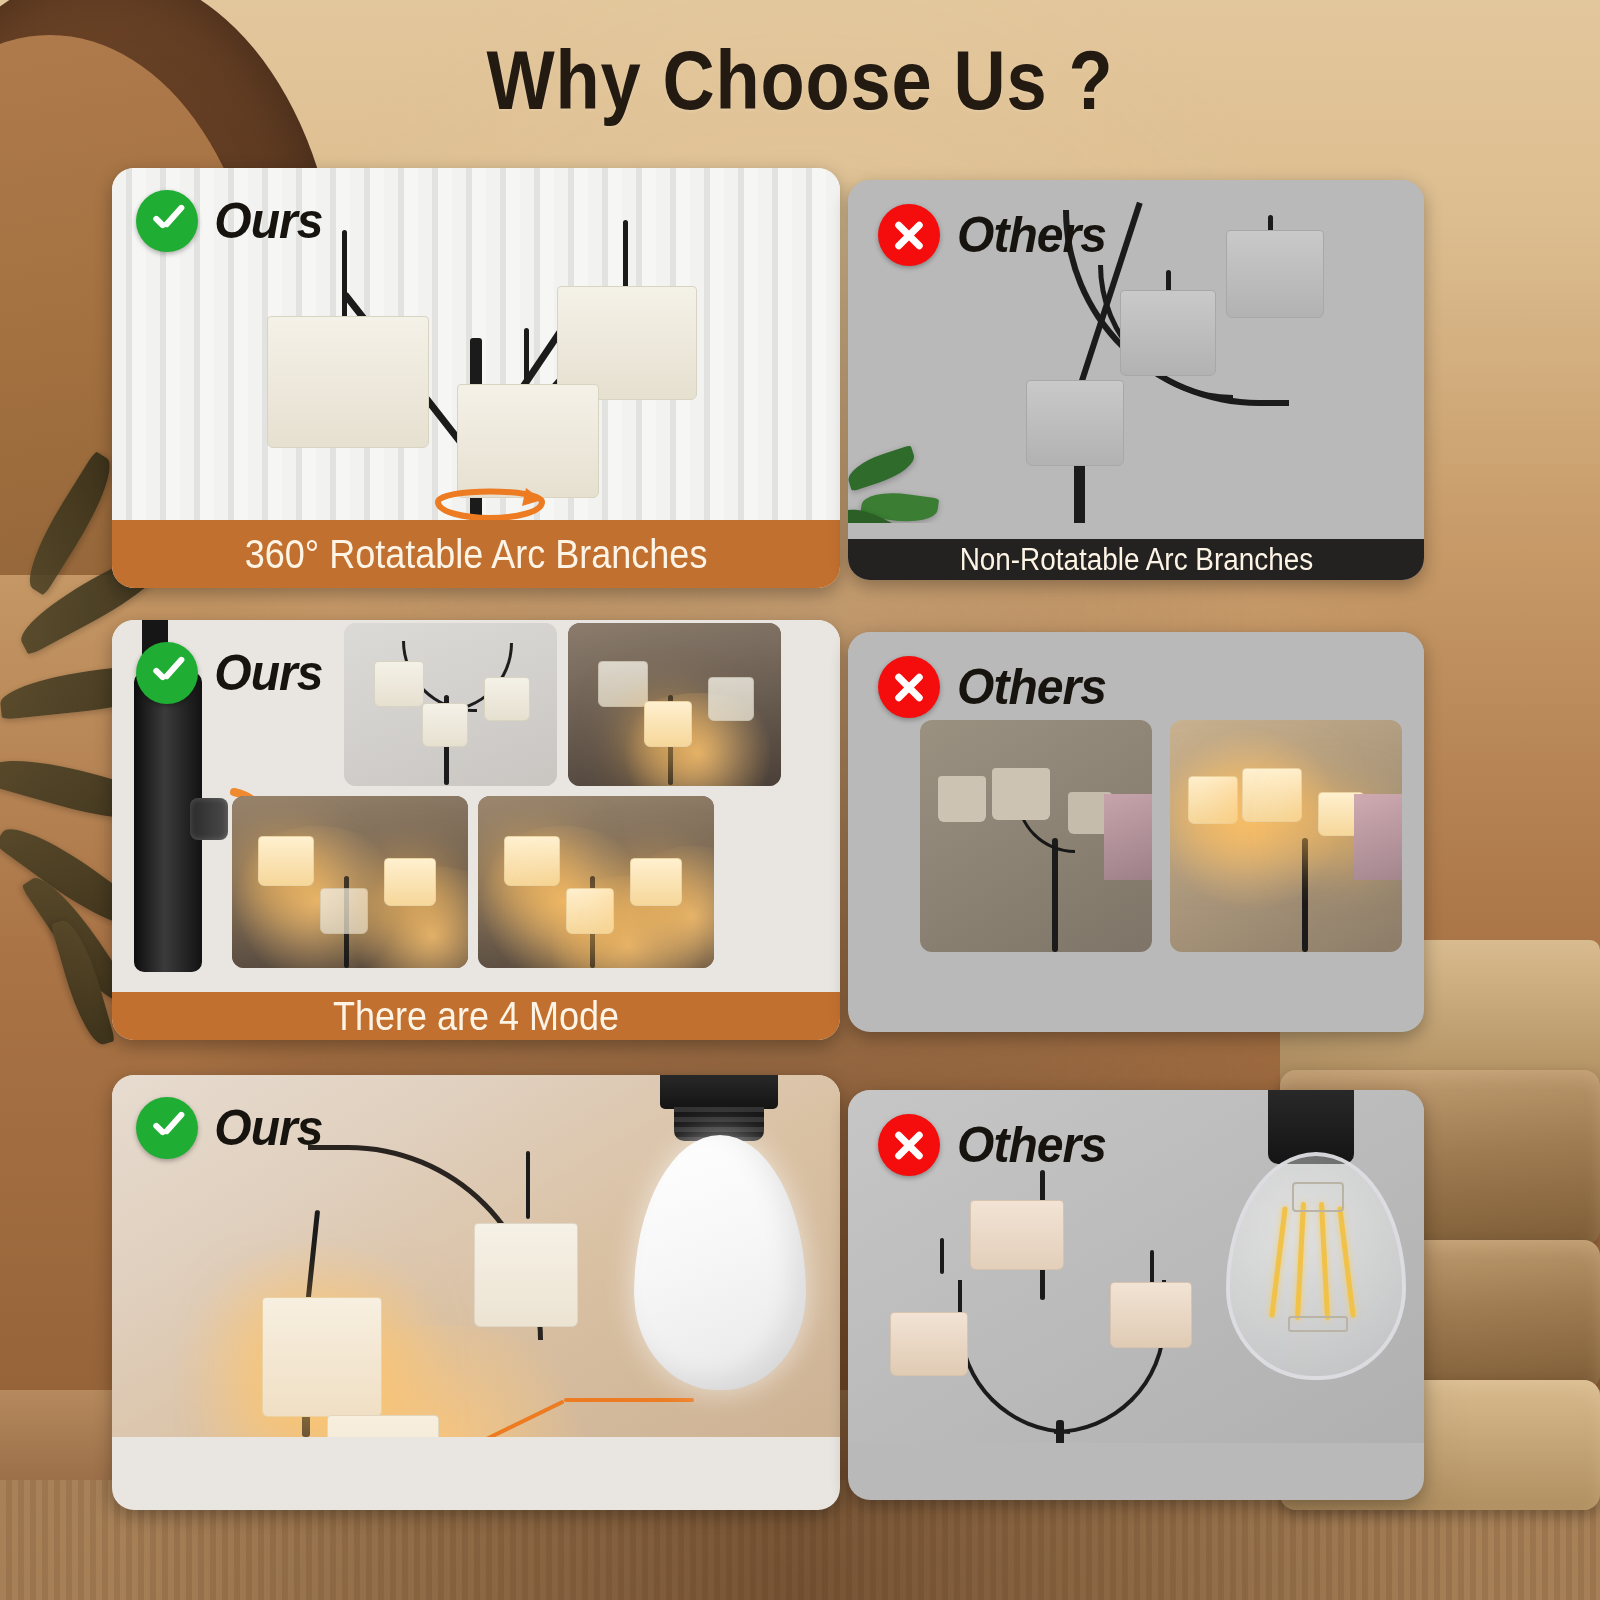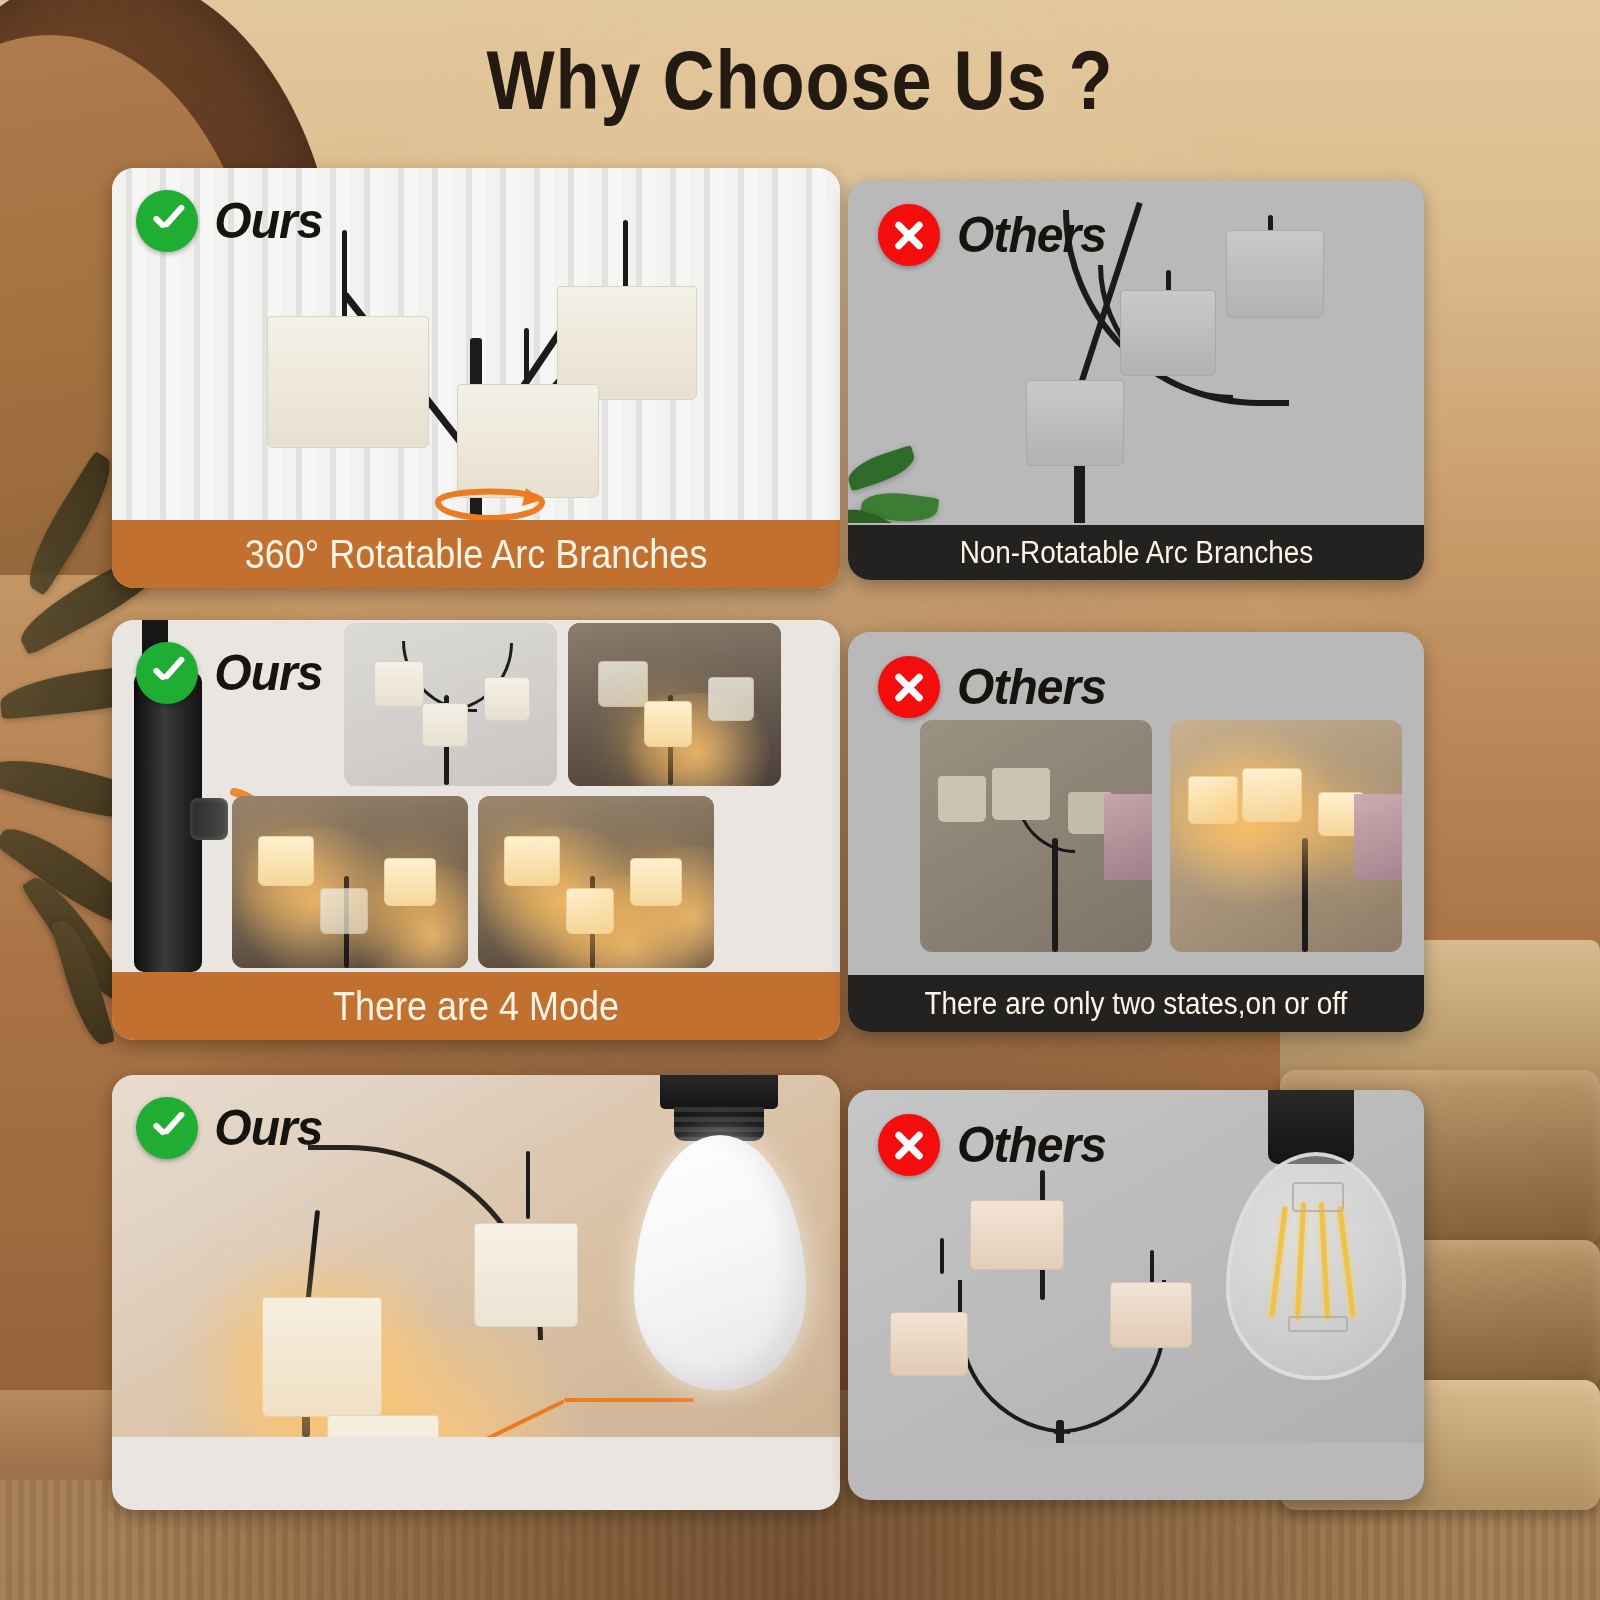--- a/index.html
+++ b/index.html
@@ -189,21 +189,21 @@
       <div class="pole" style="left:318px;top:90px;width:5px;height:44px;"></div>
       <div class="shade shade-g" style="left:378px;top:50px;width:96px;height:86px;"></div>
       <div class="shade shade-g" style="left:272px;top:110px;width:94px;height:84px;"></div>
       <div class="shade shade-g" style="left:178px;top:200px;width:96px;height:84px;"></div>
       <div style="position:absolute;left:-10px;top:268px;width:120px;height:80px;">
         <div class="leaf" style="left:10px;top:18px;width:70px;height:26px;background:#2f6b2a;transform:rotate(-18deg);"></div>
         <div class="leaf" style="left:24px;top:40px;width:76px;height:28px;background:#3a7d33;transform:rotate(8deg);"></div>
         <div class="leaf" style="left:4px;top:52px;width:62px;height:24px;background:#2b5f26;transform:rotate(26deg);"></div>
       </div>
     </div>
-    <div class="caption cap-others" style="height:55px;">
+    <div class="caption cap-others" style="height:41px;">
       <span class="cap-txt">Non-Rotatable Arc Branches</span>
     </div>
     <div class="badge" style="left:30px;top:24px;">
       <span class="bdot no"></span>
       <span class="blabel">Others</span>
     </div>
   </div>
 
   <div class="card" style="left:112px;top:620px;width:728px;height:420px;background:#e9e6e1;">
     <div class="photo" style="height:352px;background:#e9e6e1;">
@@ -251,21 +251,21 @@
         <div style="position:absolute;inset:0;background:linear-gradient(170deg,#9b876f,#50443a);"></div>
         <div class="glow" style="left:-10px;top:30px;width:190px;height:150px;"></div>
         <div class="glow" style="left:60px;top:80px;width:180px;height:140px;"></div>
         <div class="glow" style="left:130px;top:50px;width:170px;height:140px;"></div>
         <div class="pole" style="left:112px;top:80px;width:5px;height:92px;"></div>
         <div class="shade shade-lit" style="left:26px;top:40px;width:54px;height:48px;"></div>
         <div class="shade shade-lit" style="left:88px;top:92px;width:46px;height:44px;"></div>
         <div class="shade shade-lit" style="left:152px;top:62px;width:50px;height:46px;"></div>
       </div>
     </div>
-    <div class="caption cap-ours" style="height:68px;text-align:right;">
+    <div class="caption cap-ours" style="height:48px;text-align:right;">
       <span class="cap-txt">There are 4 Mode</span>
     </div>
     <div class="badge" style="left:24px;top:22px;">
       <span class="bdot ok"></span>
       <span class="blabel">Ours</span>
     </div>
   </div>
 
   <div class="card" style="left:848px;top:632px;width:576px;height:400px;background:#b9b9b9;">
     <div class="photo" style="height:343px;">
@@ -281,23 +281,20 @@
       </div>
       <div class="thumb" style="left:322px;top:88px;width:232px;height:232px;">
         <div style="position:absolute;inset:0;background:linear-gradient(150deg,#c9b290,#8c7c68);"></div>
         <div class="glow" style="left:-20px;top:10px;width:200px;height:180px;"></div>
         <div class="pole" style="left:132px;top:118px;width:6px;height:114px;"></div>
         <div class="shade shade-lit" style="left:18px;top:56px;width:48px;height:46px;"></div>
         <div class="shade shade-lit" style="left:72px;top:48px;width:58px;height:52px;"></div>
         <div class="shade shade-lit" style="left:148px;top:72px;width:44px;height:42px;"></div>
         <div style="position:absolute;right:-4px;top:74px;width:52px;height:86px;background:linear-gradient(160deg,#cfaab1,#a3858e);"></div>
       </div>
-    </div>
-    <div class="caption cap-others" style="height:57px;">
-      <span class="cap-txt">There are only two states,on or off</span>
     </div>
     <div class="badge" style="left:30px;top:24px;">
       <span class="bdot no"></span>
       <span class="blabel">Others</span>
     </div>
   </div>
 
   <div class="card" style="left:112px;top:1075px;width:728px;height:435px;background:#e9e6e1;">
     <div class="photo" style="height:362px;">
       <div class="warmroom" style="background:linear-gradient(150deg,#e7dcd0 0%,#e0cfbd 30%,#d9c0a2 60%,#cdb294 100%);"></div>

